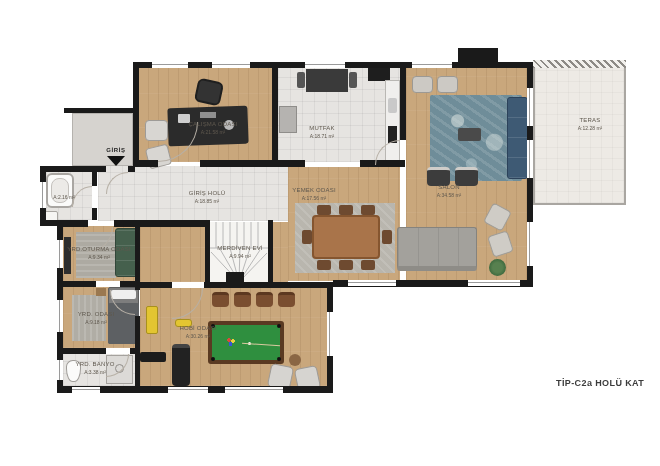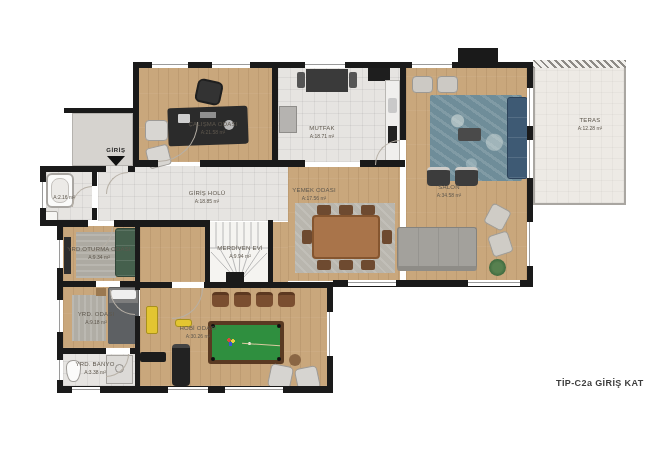--- a/index.html
+++ b/index.html
@@ -260,15 +260,15 @@
   </div>
   <div class="lbl" style="left:95px;top:368px;">
     <div class="rname">YRD. BANYO</div>
     <div class="rarea">A:3.38 m²</div>
   </div>
   <div class="lbl" style="left:198px;top:332px;">
     <div class="rname">HOBİ ODASI</div>
     <div class="rarea">A:30.26 m²</div>
   </div>
 
-  <div class="title" style="left:556px;top:378px;">TİP-C2a  GİRİŞ KAT</div>
+  <div class="title" style="left:556px;top:378px;">TİP-C2a  HOLÜ KAT</div>
 
 </div>
 
 </body></html>

